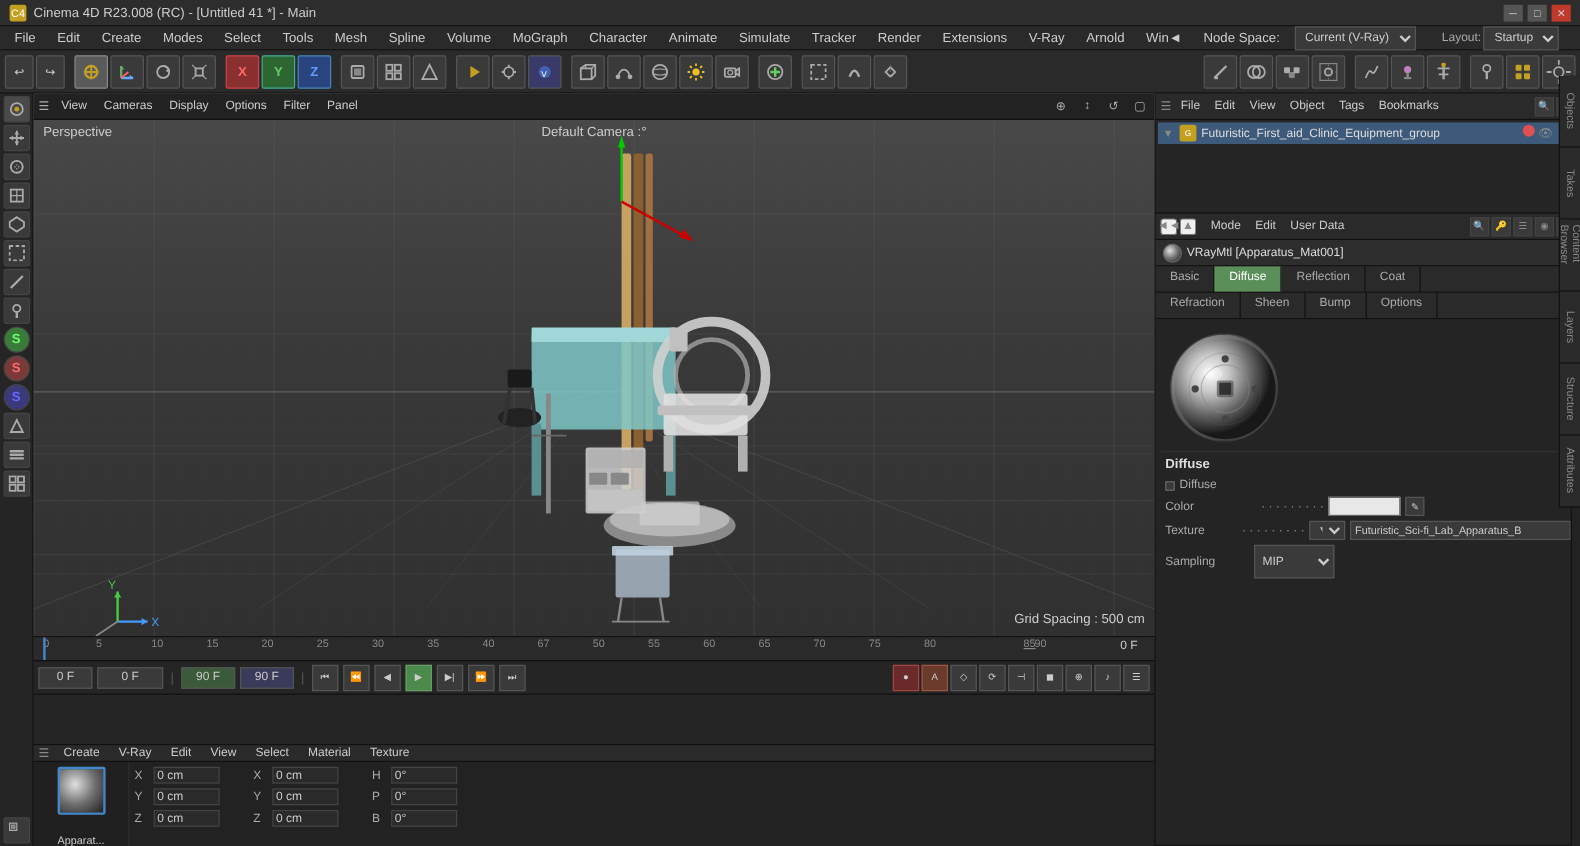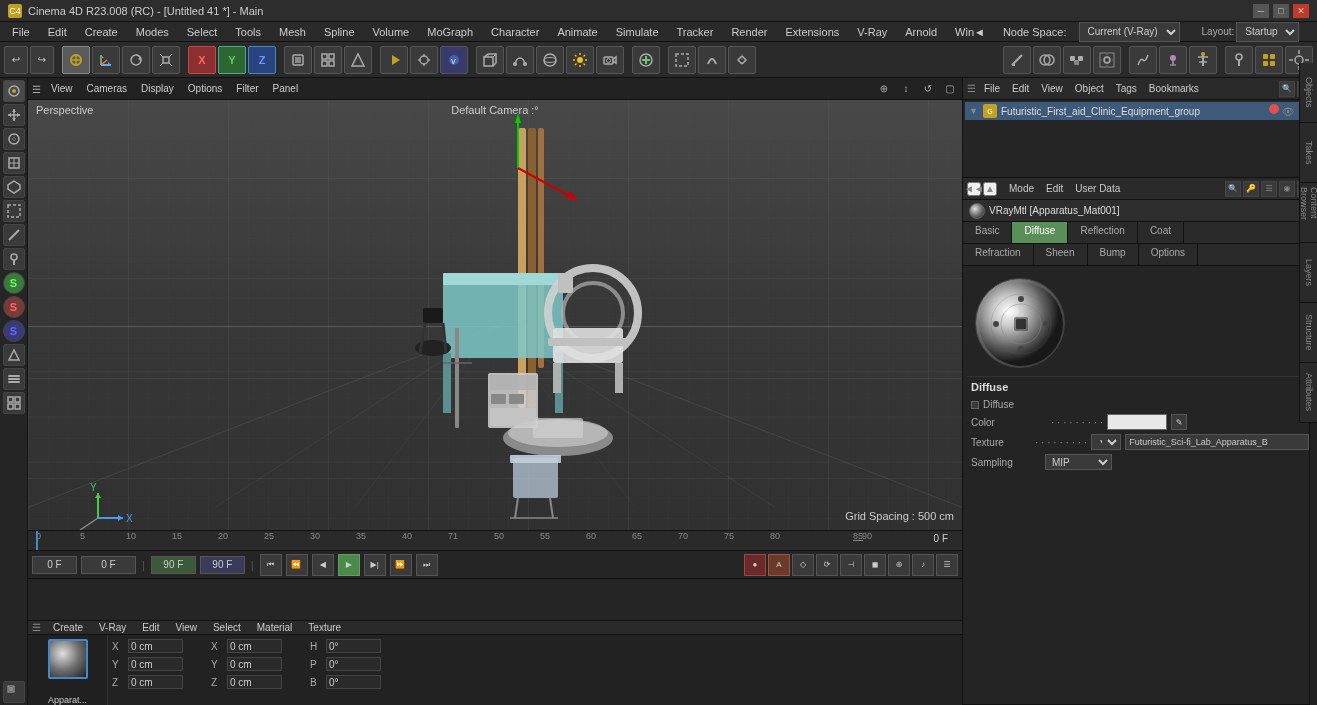--- a/index.html
+++ b/index.html
@@ -116,21 +116,21 @@
     .mat-preview-area { padding: 8px; display: flex; gap: 8px; align-items: flex-start; border-bottom: 1px solid #333; }
     .mat-sphere { width: 90px; height: 90px; background: radial-gradient(circle at 35% 35%, #e0e0e0, #606060 50%, #202020 100%); border-radius: 50%; border: 1px solid #444; position: relative; overflow: hidden; flex-shrink: 0; }
     .rtab { width: 18px; height: 60px; background: #2a2a2a; border-left: 1px solid #111; border-bottom: 1px solid #111; writing-mode: vertical-rl; text-orientation: mixed; font-size: 9px; color: #888; display: flex; align-items: center; justify-content: center; cursor: pointer; padding: 4px 2px; }
 
     
     .scene-svg { position: absolute; top: 0; left: 0; width: 100%; height: 100%; }
 
     
     .sampling-row { display: flex; align-items: center; gap: 4px; padding: 2px 4px; }
     .sampling-label { font-size: 10px; color: #aaa; width: 70px; }
-    .sampling-select { height: 16px; background: #3a3a3a; border: 1px solid #555; color: #ccc; font-size: 10px; padding: 0 2px; }
+    .sampling-select { height: 28px; background: #3a3a3a; border: 1px solid #555; color: #ccc; font-size: 10px; padding: 0 2px; }
 
     .texture-row { display: flex; align-items: center; gap: 4px; padding: 2px 4px; }
     .tex-label { font-size: 10px; color: #aaa; width: 60px; }
     .tex-dropdown { height: 16px; background: #3a3a3a; border: 1px solid #555; color: #ccc; font-size: 10px; padding: 0 2px; width: 30px; }
     .tex-value { flex: 1; height: 16px; background: #3a3a3a; border: 1px solid #555; color: #ccc; font-size: 10px; padding: 0 3px; display: flex; align-items: center; font-size: 9px; white-space: nowrap; overflow: hidden; }
 
     
     .diffuse-title { font-size: 11px; color: #ddd; padding: 4px; font-weight: bold; }
     .diffuse-subsection { padding: 2px 4px; display: flex; align-items: center; gap: 4px; }
     .diffuse-check { width: 8px; height: 8px; border: 1px solid #666; background: #3a3a3a; }
@@ -633,21 +633,21 @@
 
           <span style="position:absolute; left:4px; font-size:9px; color:#888;">0</span>
           <span style="position:absolute; left:48px; font-size:9px; color:#888;">5</span>
           <span style="position:absolute; left:94px; font-size:9px; color:#888;">10</span>
           <span style="position:absolute; left:140px; font-size:9px; color:#888;">15</span>
           <span style="position:absolute; left:186px; font-size:9px; color:#888;">20</span>
           <span style="position:absolute; left:232px; font-size:9px; color:#888;">25</span>
           <span style="position:absolute; left:278px; font-size:9px; color:#888;">30</span>
           <span style="position:absolute; left:324px; font-size:9px; color:#888;">35</span>
           <span style="position:absolute; left:370px; font-size:9px; color:#888;">40</span>
-          <span style="position:absolute; left:416px; font-size:9px; color:#888;">71</span>
+          <span style="position:absolute; left:416px; font-size:9px; color:#888;">67</span>
           <span style="position:absolute; left:462px; font-size:9px; color:#888;">50</span>
           <span style="position:absolute; left:508px; font-size:9px; color:#888;">55</span>
           <span style="position:absolute; left:554px; font-size:9px; color:#888;">60</span>
           <span style="position:absolute; left:600px; font-size:9px; color:#888;">65</span>
           <span style="position:absolute; left:646px; font-size:9px; color:#888;">70</span>
           <span style="position:absolute; left:692px; font-size:9px; color:#888;">75</span>
           <span style="position:absolute; left:738px; font-size:9px; color:#888;">80</span>
           <span style="position:absolute; left:821px; font-size:9px; color:#888;text-decoration:underline;">85</span>
           <span style="position:absolute; left:830px; font-size:9px; color:#888;">90</span>
 

